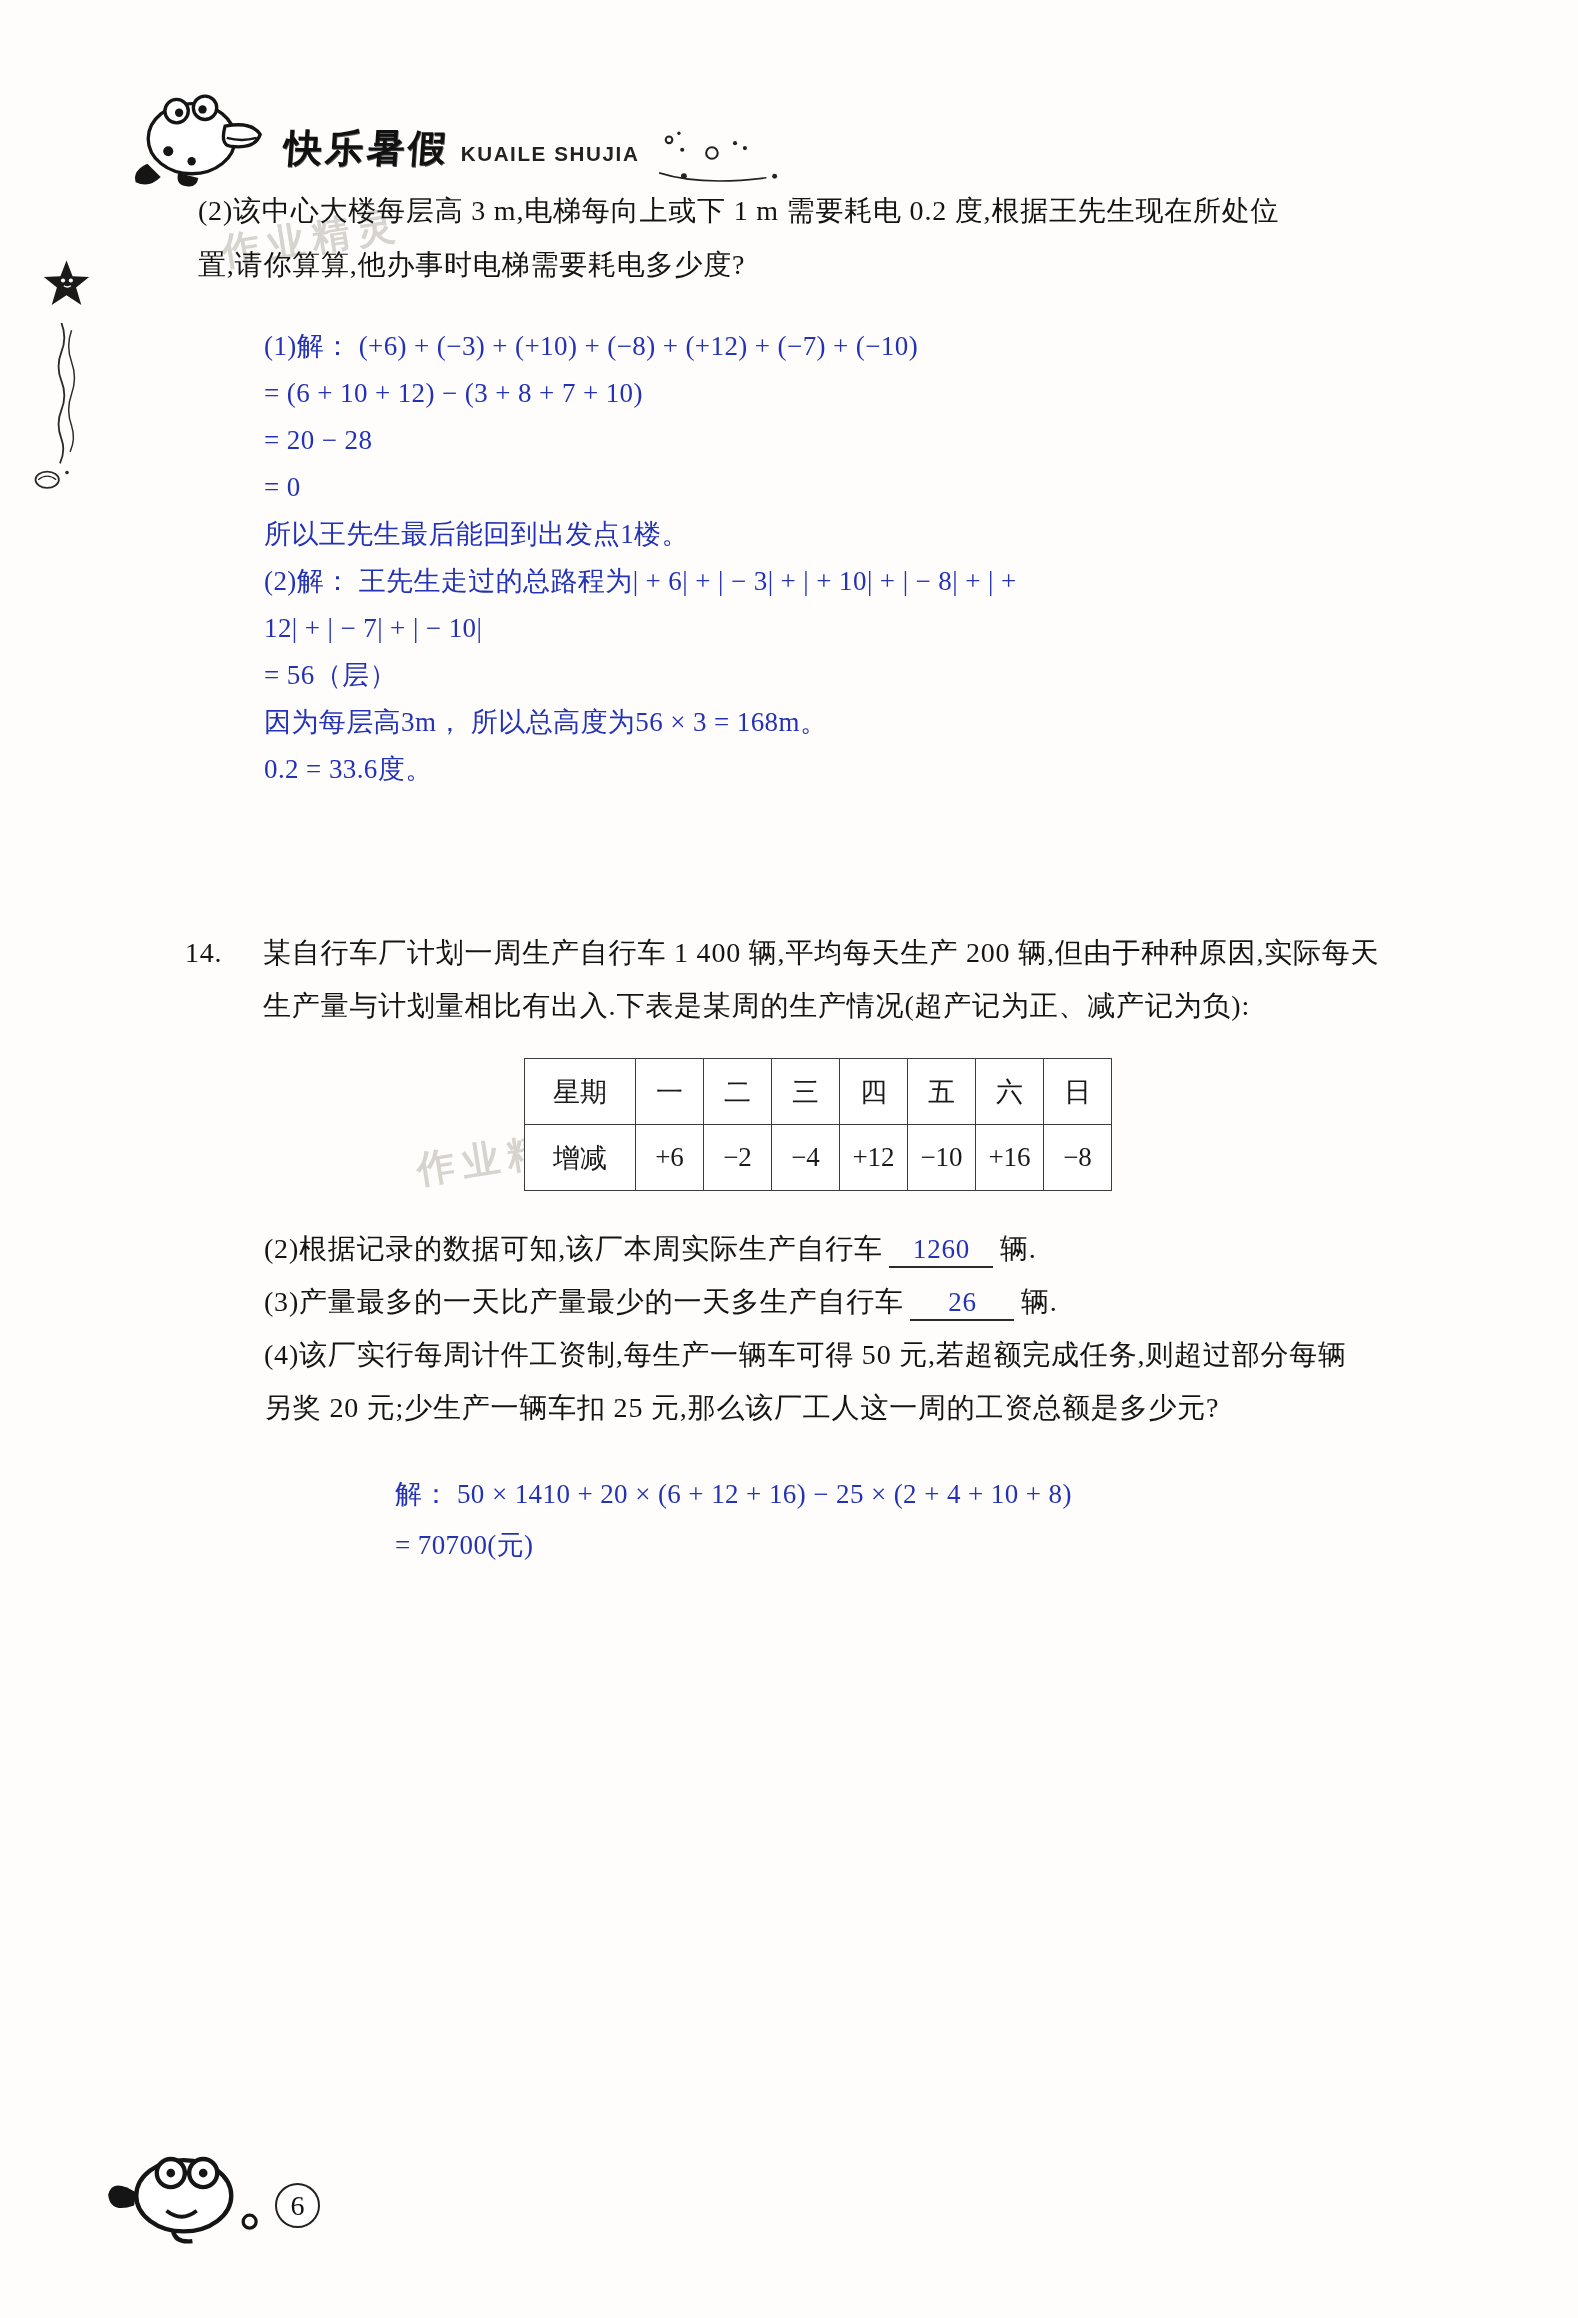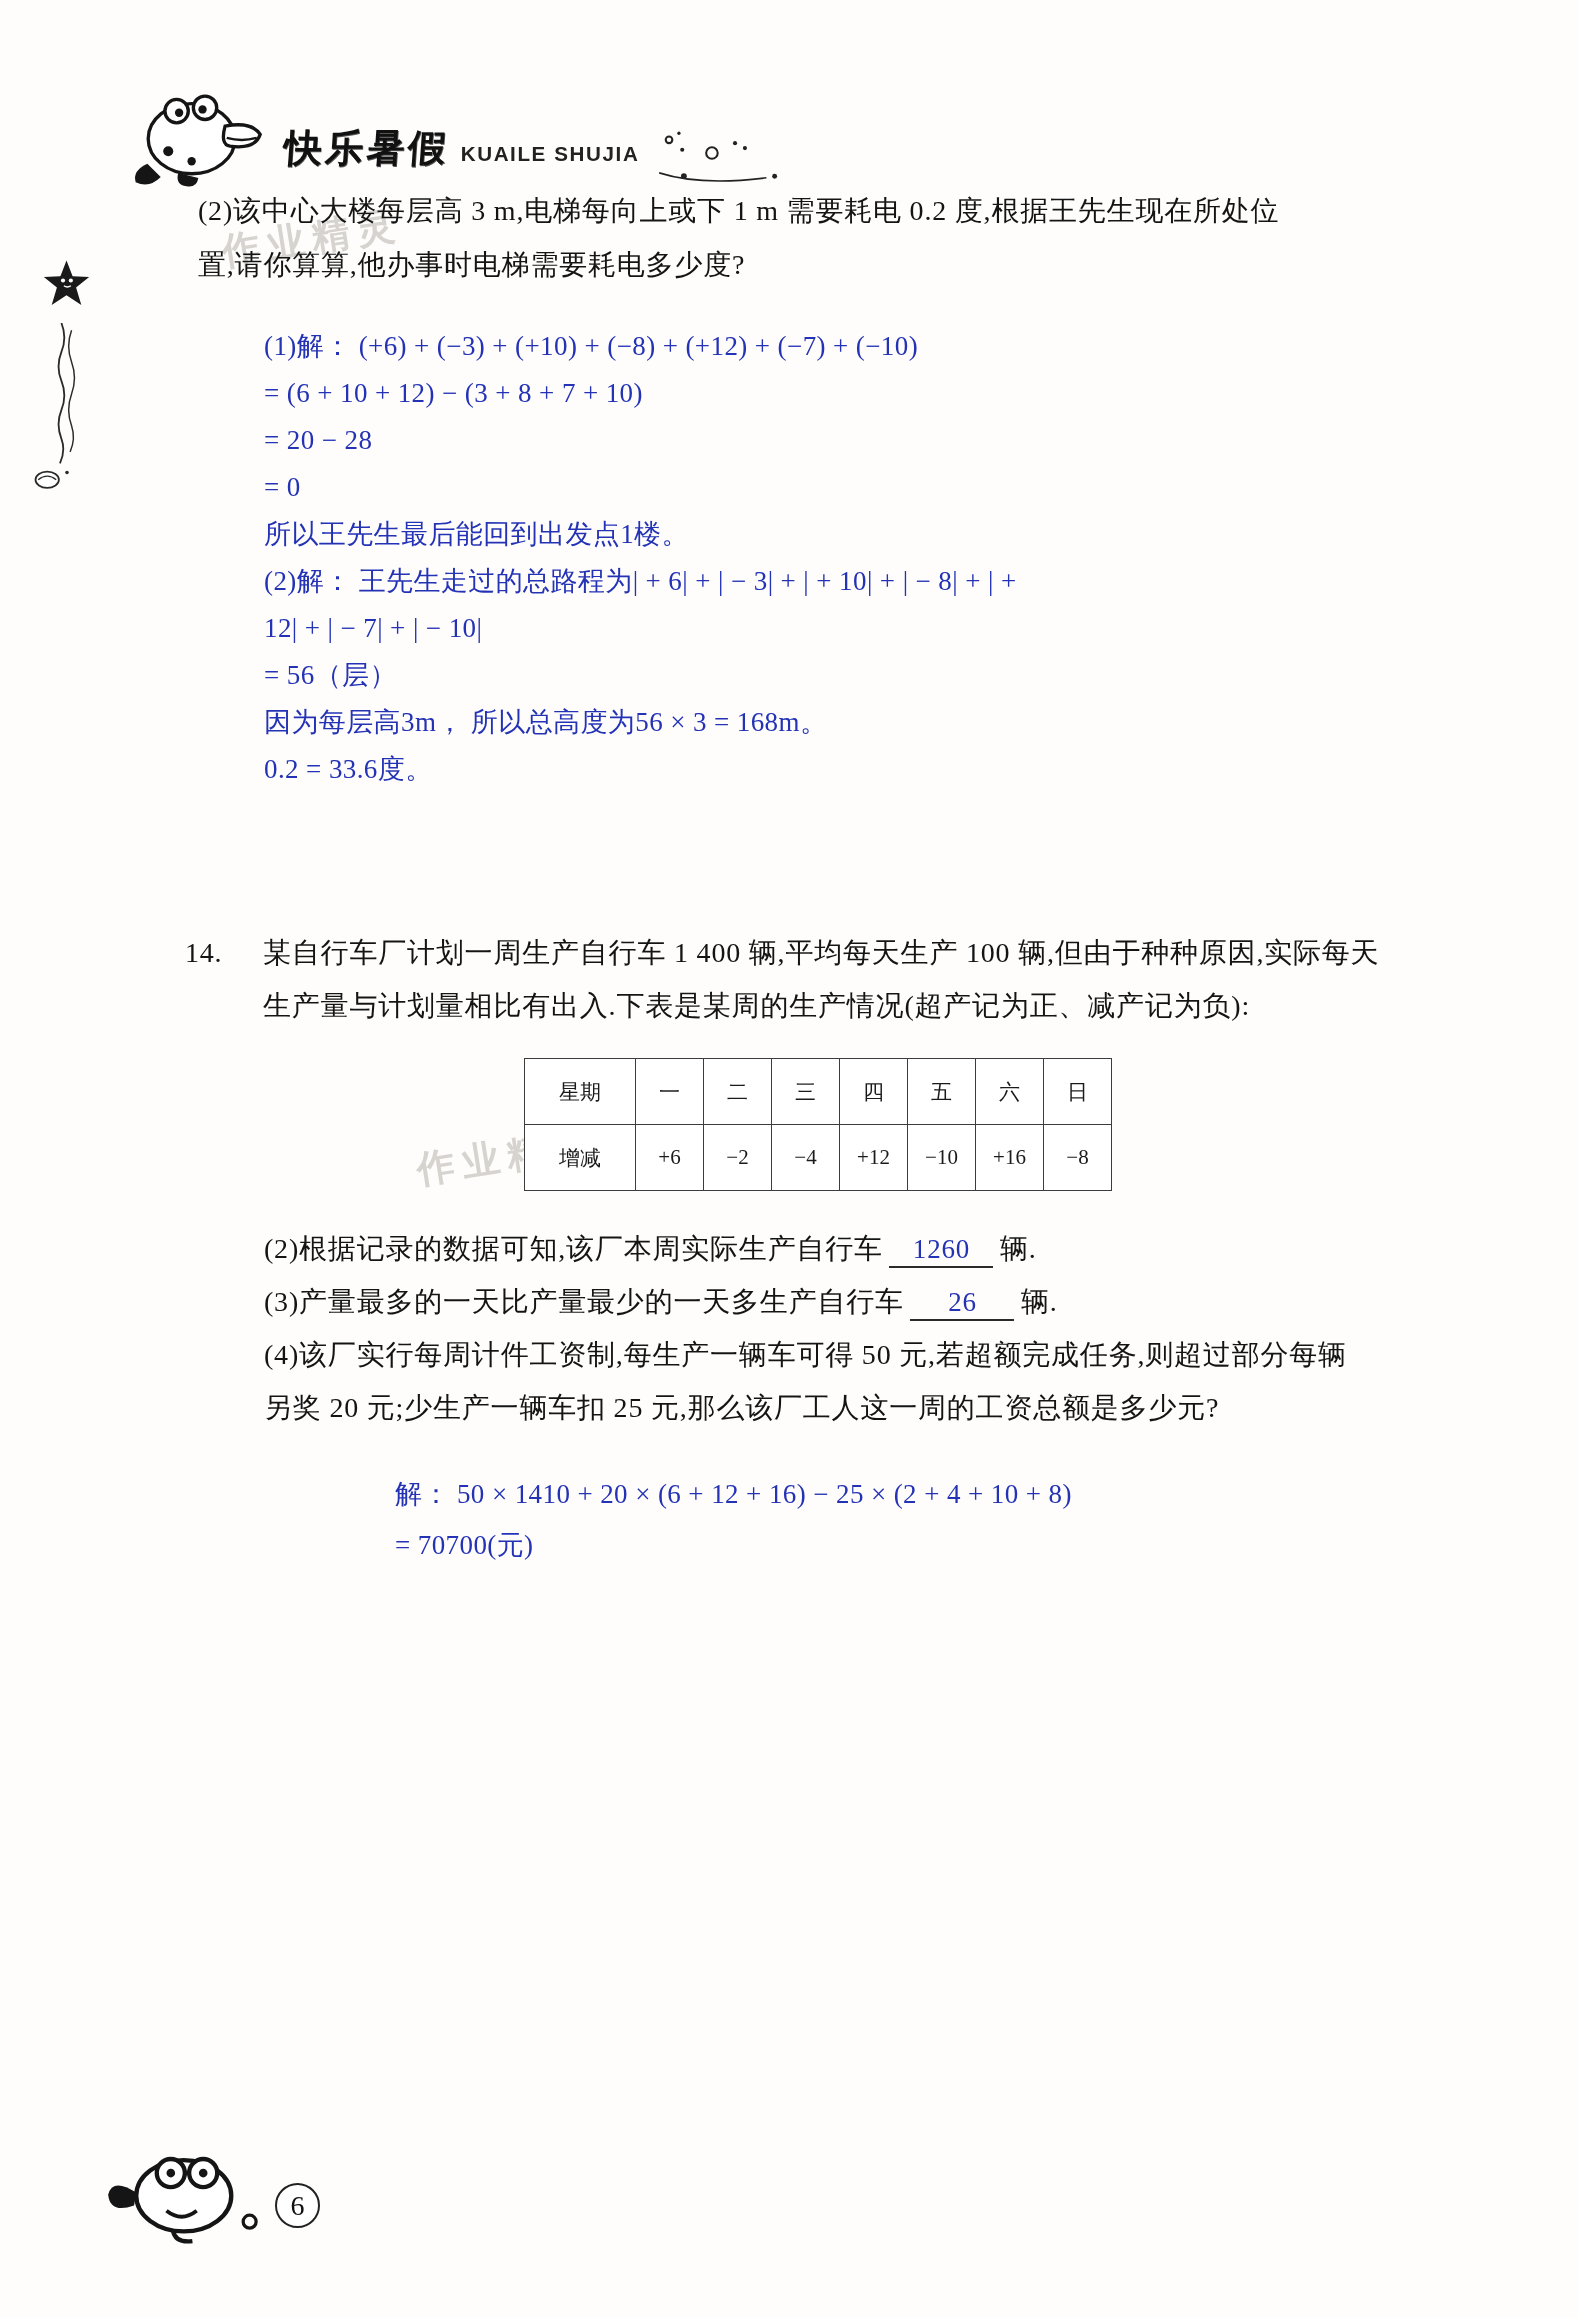--- a/index.html
+++ b/index.html
@@ -42,21 +42,21 @@
   .p14-cont { padding-left:78px; }
 
   
   .ans13-line { font-size:27px; line-height:47px; color:#2433b5; letter-spacing:0.4px; white-space:nowrap; }
   .ans14-line { font-size:27px; line-height:51px; color:#2433b5; letter-spacing:0.4px; white-space:nowrap;margin-left:24px; }
 
   
   table.prod { border-collapse:collapse; background:#fff; }
   table.prod td {
     border:1.6px solid #3c3c3c; text-align:center; vertical-align:middle;
-    font-size:21px; color:#1a1a1a; height:66px; width:68px;
+    font-size:27px; color:#1a1a1a; height:66px; width:68px;
   }
   table.prod td.rowhead { width:111px; }
 
   
   .blank {
     display:inline-block; min-width:104px;
     border-bottom:2.5px solid #2b2b2b;
     text-align:center; margin:0 6.6px; padding:0 5px 0.8px 5px;
     line-height:1.1; vertical-align:baseline;
   }
@@ -149,21 +149,21 @@
     <div class="ans13-line">所以王先生最后能回到出发点1楼。</div>
     <div class="ans13-line">(2)解： 王先生走过的总路程为| + 6| + | − 3| + | + 10| + | − 8| + | +</div>
     <div class="ans13-line">12| + | − 7| + | − 10|</div>
     <div class="ans13-line">= 56（层）</div>
     <div class="ans13-line">因为每层高3m， 所以总高度为56 × 3 = 168m。</div>
     <div class="ans13-line">0.2 = 33.6度。</div>
   </div>
 
   <div class="abs" style="left:185px; top:926px; width:1368px;">
     <div class="p14-line">
-      <span class="p14-num">14.</span><span>某自行车厂计划一周生产自行车 1 400 辆,平均每天生产 100 辆,但由于种种原因,实际每天</span>
+      <span class="p14-num">14.</span><span>某自行车厂计划一周生产自行车 1 400 辆,平均每天生产 200 辆,但由于种种原因,实际每天</span>
     </div>
     <div class="p14-line p14-cont">生产量与计划量相比有出入.下表是某周的生产情况(超产记为正、减产记为负):</div>
   </div>
 
   <div class="abs" style="left:524px; top:1058px;">
     <table class="prod">
       <tbody>
           <tr>
         <td class="rowhead">星期</td>
         <td>一</td>

